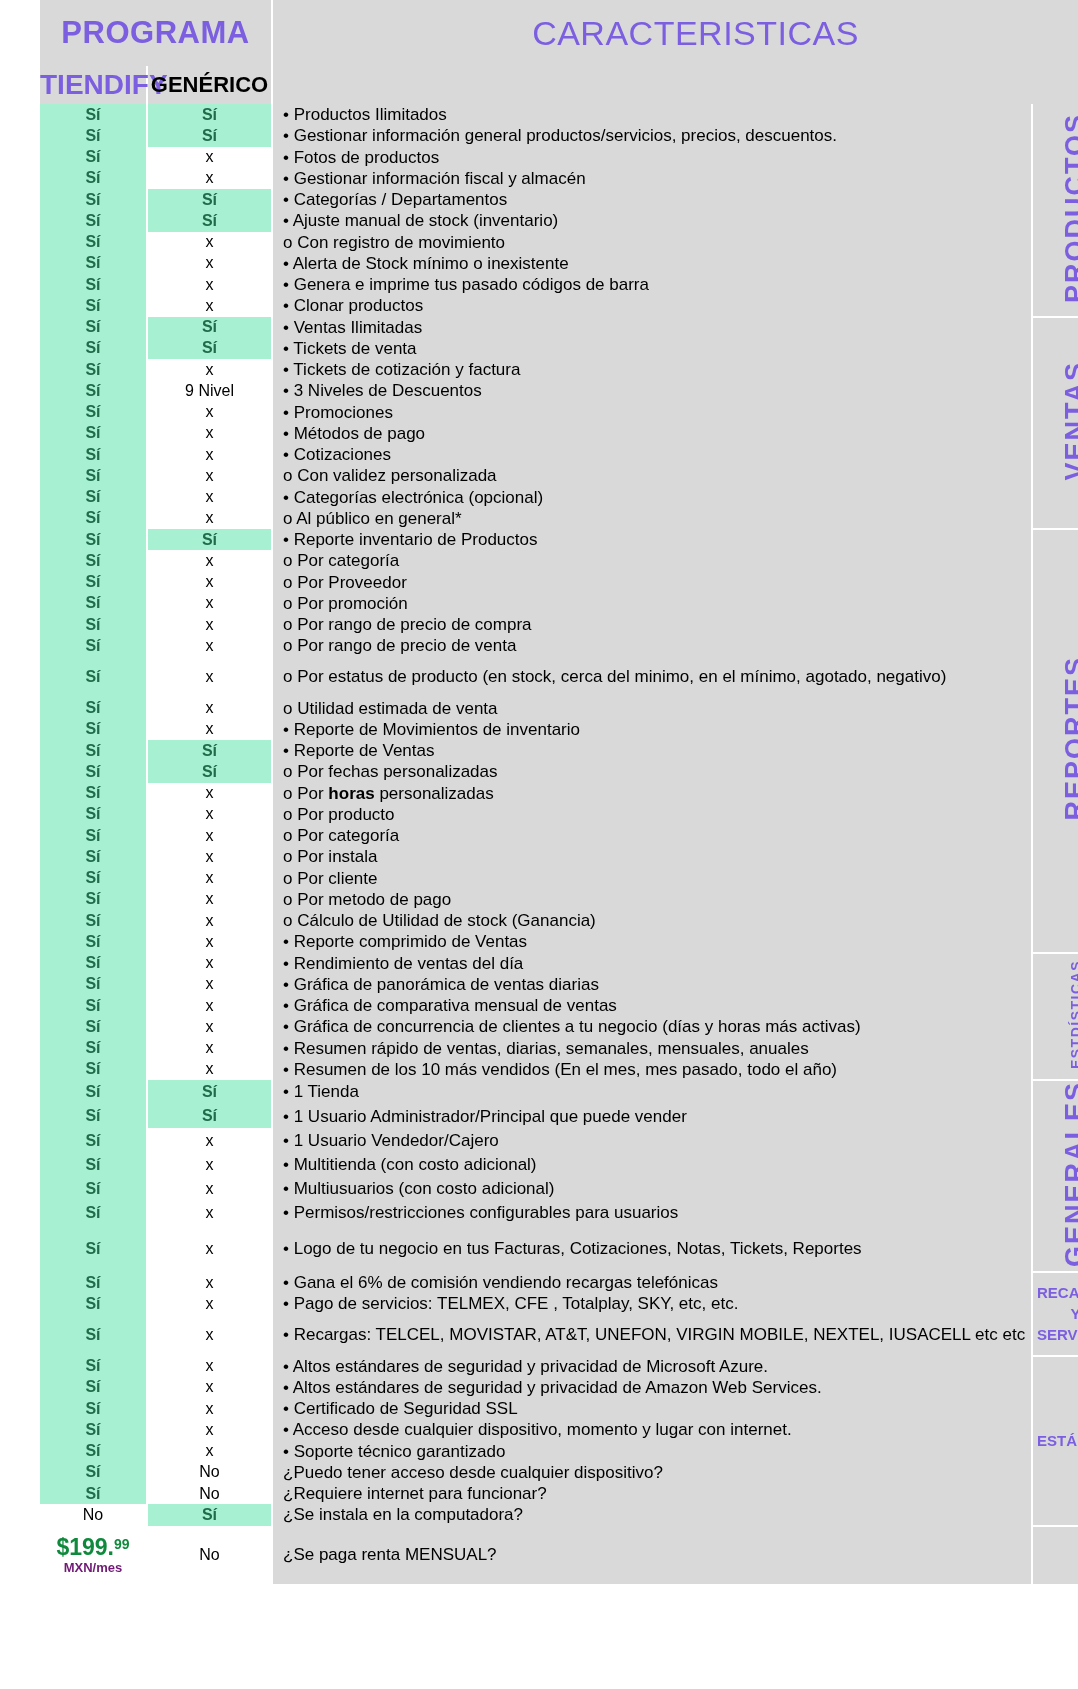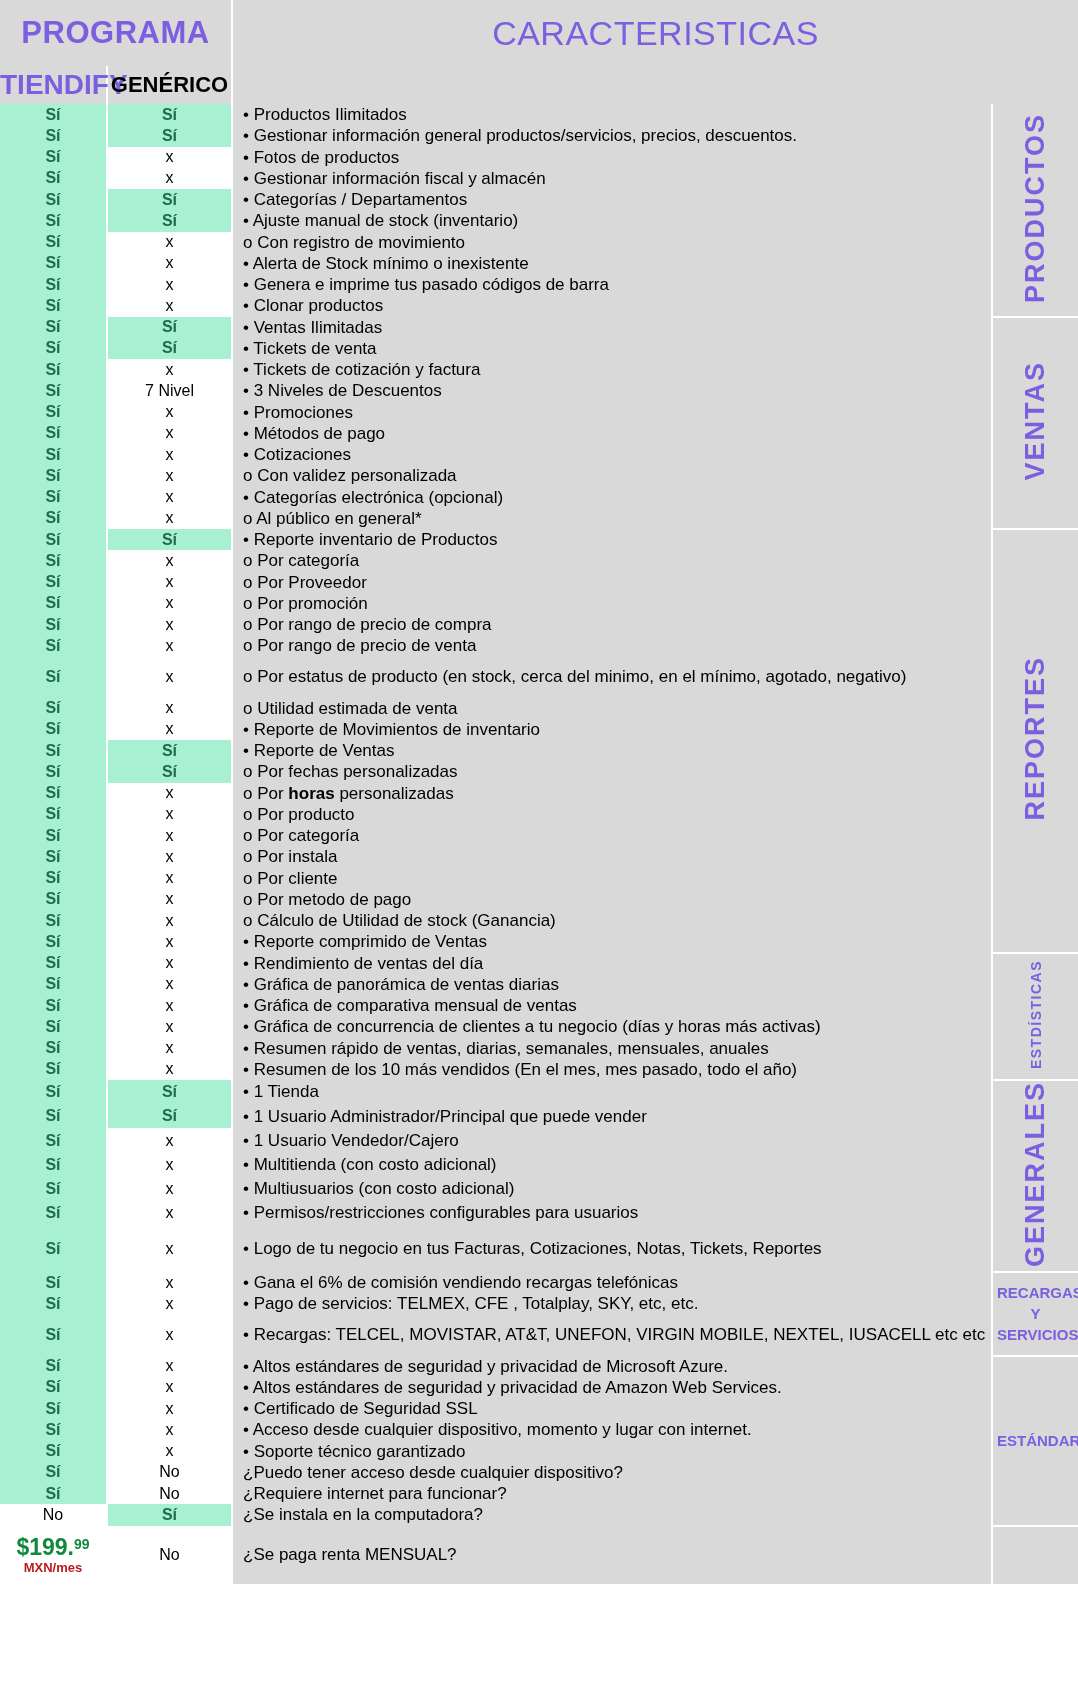--- a/index.html
+++ b/index.html
@@ -8,20 +8,21 @@
     background: #ffffff;
   }
   body {
     font-family: "Liberation Sans", sans-serif;
     width: 1078px;
   }
   .sheet {
     width: 980px;
     position: relative;
     background: #ffffff;
+    margin-left: 40px;
   }
   table.cmp {
     border-collapse: collapse;
     width: 1078px;
     table-layout: fixed;
   }
   table.cmp td, table.cmp th {
     padding: 0;
     vertical-align: middle;
   }
@@ -147,21 +148,21 @@
     font-weight: bold;
     font-size: 23px;
   }
   .price-cents {
     color: #0f8a3c;
     font-weight: bold;
     font-size: 14px;
     vertical-align: super;
   }
   .price-unit {
-    color: #b91c1c;
+    color: #701a75;
     font-weight: bold;
     font-size: 13px;
     display: block;
     margin-top: 2px;
   }
   
   .vsep-left { border-right: 2px solid #ffffff; }
   .colsep { border-left: 2px solid #ffffff; }
   .sec-sep { border-top: 2px solid #ffffff; }
   .footer-gap { height: 8px; background: #ffffff; }
@@ -249,21 +250,21 @@
           <td class="cell-yes colsep">Sí</td>
           <td class="cell-feature colsep">• Tickets de venta</td>
         </tr>
         <tr class="row-h">
           <td class="cell-tiendify">Sí</td>
           <td class="cell-x colsep">x</td>
           <td class="cell-feature colsep">• Tickets de cotización y factura</td>
         </tr>
         <tr class="row-h">
           <td class="cell-tiendify">Sí</td>
-          <td class="cell-x colsep">7 Nivel</td>
+          <td class="cell-x colsep">9 Nivel</td>
           <td class="cell-feature colsep">• 3 Niveles de Descuentos</td>
         </tr>
         <tr class="row-h">
           <td class="cell-tiendify">Sí</td>
           <td class="cell-x colsep">x</td>
           <td class="cell-feature colsep">• Promociones</td>
         </tr>
         <tr class="row-h">
           <td class="cell-tiendify">Sí</td>
           <td class="cell-x colsep">x</td>

